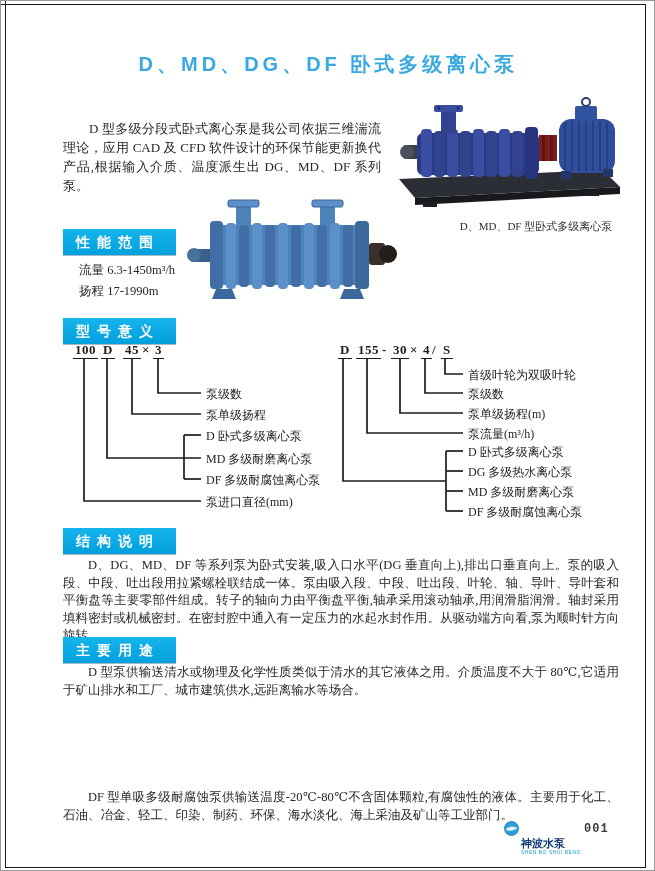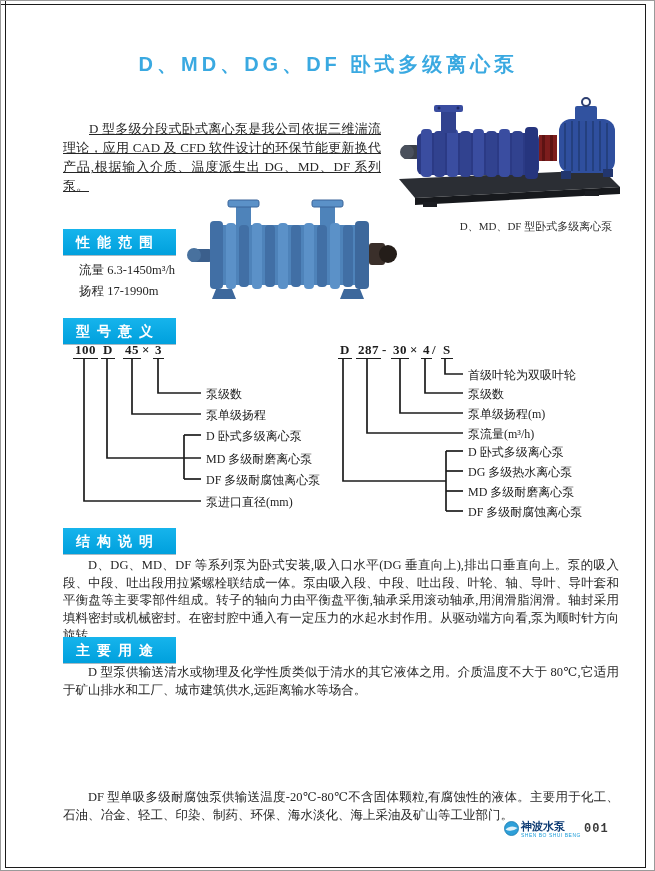--- a/index.html
+++ b/index.html
@@ -21,31 +21,31 @@
   .badge{
     position:absolute;left:62px;width:113px;height:26px;line-height:26px;
     background:linear-gradient(180deg,#16b4ec 0%,#00a0dd 100%);
     color:#ffffff;font-family:"Liberation Sans","DejaVu Sans",sans-serif;
     font-weight:bold;font-size:14px;letter-spacing:7px;padding-left:13px;
     box-sizing:border-box;box-shadow:0 1px 0 rgba(0,60,90,.35);
   }
   .para{
     position:absolute;text-align:justify;text-indent:2em;margin:0;
   }
-  .p-overview{left:62px;top:118px;width:318px;font-size:13px;line-height:19px;text-decoration:underline;}
+  .p-overview{left:62px;top:118px;width:318px;font-size:13px;line-height:19px;}
   .p-block{left:62px;width:556px;font-size:12.5px;line-height:17.6px;}
   .perf-line{position:absolute;left:78px;font-size:12.5px;}
   .figure{position:absolute;}
   .caption{position:absolute;font-size:11px;color:#2e2e2e;text-align:center;}
   .tok{position:absolute;top:341px;font-size:13px;font-weight:bold;color:#1d1d1d;letter-spacing:.5px;}
   .tok.u{border-bottom:1.6px solid #1d1d1d;padding:0 2px;}
   .mlabel{position:absolute;font-size:12px;color:#1d1d1d;white-space:nowrap;}
   .model-lines{position:absolute;left:0;top:340px;}
   .footer-logo{position:absolute;left:503px;top:820px;display:flex;align-items:flex-start;gap:2px;}
-  .logo-txt{font-family:"Liberation Sans","DejaVu Sans",sans-serif;font-weight:bold;font-size:11px;color:#0d3b73;line-height:11px;}
+  .logo-txt{font-family:"Liberation Sans","DejaVu Sans",sans-serif;font-weight:bold;font-size:11px;color:#0d3b73;line-height:11px;margin-top:17px;}
   .logo-sub{font-family:"Liberation Sans","DejaVu Sans",sans-serif;font-size:5px;color:#1b9cd8;letter-spacing:.5px;line-height:6px;}
   .page-num{position:absolute;left:583px;top:821px;font-family:Liberation Mono, monospace;font-weight:bold;font-size:12px;color:#3a3a3a;letter-spacing:1px;}
 </style>
 </head>
 <body>
 
 <div class="page">
 
   <div class="frame"></div>
   <div class="tick-h"></div>
@@ -135,21 +135,21 @@
 
   <div class="badge" style="top:317px">型号意义</div>
 
   <span class="tok u" style="left:72px">100</span>
   <span class="tok u" style="left:100px">D</span>
   <span class="tok u" style="left:122px">45</span>
   <span class="tok" style="left:141px">×</span>
   <span class="tok u" style="left:152px">3</span>
 
   <span class="tok u" style="left:337px">D</span>
-  <span class="tok u" style="left:355px">287</span>
+  <span class="tok u" style="left:355px">155</span>
   <span class="tok" style="left:381px">-</span>
   <span class="tok u" style="left:390px">30</span>
   <span class="tok" style="left:409px">×</span>
   <span class="tok u" style="left:420px">4</span>
   <span class="tok" style="left:431px">/</span>
   <span class="tok u" style="left:440px">S</span>
 
   <svg class="model-lines" width="655" height="185" viewBox="0 0 655 185">
     <g stroke="#1d1d1d" stroke-width="1.7" fill="none">
 

